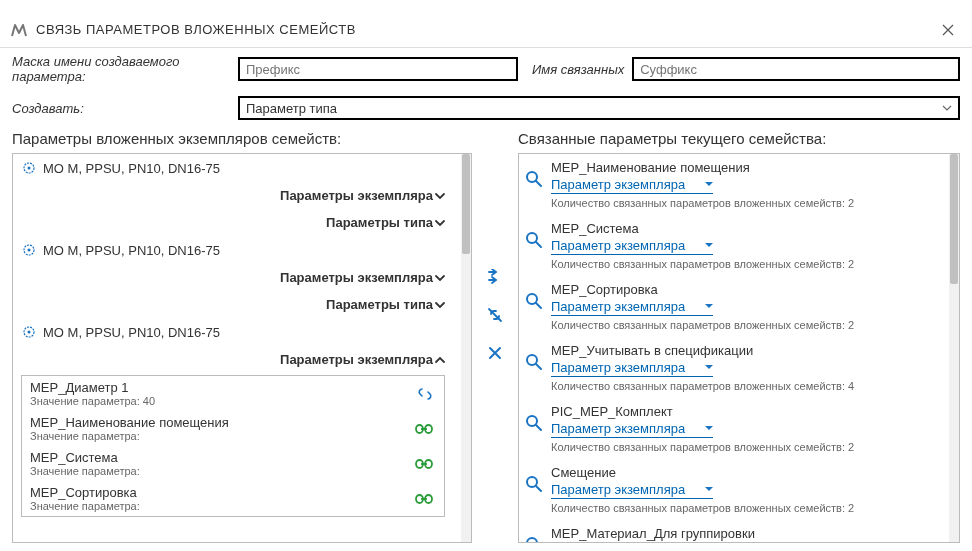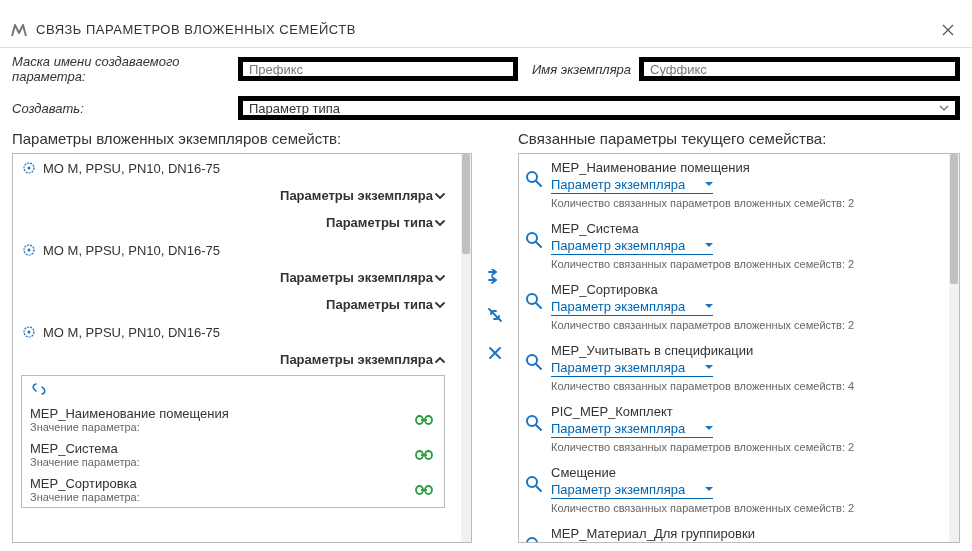--- a/index.html
+++ b/index.html
@@ -49,21 +49,21 @@
     display: flex;
     align-items: center;
     padding: 6px 12px;
     gap: 8px;
   }
   .form-label {
     color: #333;
     font-style: italic;
   }
   input[type="text"], .select-box {
-    border: 5px solid #000000;
+    border: 2px solid #000000;
     padding: 3px 6px;
     height: 24px;
     background: #fff;
     color: #999;
   }
   .select-box {
     color: #333;
     display: flex;
     align-items: center;
     justify-content: space-between;
@@ -236,21 +236,21 @@
     <span class="close">
       <svg width="12" height="12" viewBox="0 0 12 12">
           <path d="M1 1 L11 11 M11 1 L1 11" stroke="#555" stroke-width="1.2"></path>
         </svg>
     </span>
   </div>
 
   <div class="form-row">
     <span class="form-label" style="width:218px">Маска имени создаваемого параметра:</span>
     <input type="text" style="width: 280px;" placeholder="Префикс">
-    <span class="form-label" style="margin-left:6px">Имя экземпляра</span>
+    <span class="form-label" style="margin-left:6px">Имя связанных</span>
     <input type="text" style="flex: 1 1 0%;" placeholder="Суффикс">
   </div>
 
   <div class="form-row">
     <span class="form-label" style="width:218px">Создавать:</span>
     <div class="select-box" style="flex:1">
       <span>Параметр типа</span>
       <span class="sel-arrow">
         <svg width="10" height="6" viewBox="0 0 10 6">
             <path d="M1 1 L5 5 L9 1" stroke="#666" stroke-width="1.2" fill="none"></path>
@@ -327,20 +327,24 @@
             <div class="group-row">
       <span>Параметры экземпляра</span>
       <span class="chev">
                 <svg width="14" height="10" viewBox="0 0 14 10">
                   <path d="M3 7 L7 3 L11 7" stroke="#333" stroke-width="1.8" fill="none" stroke-linecap="round"></path>
                 </svg>
               </span>
     </div>
             <div class="param-box">
               <div class="param-item">
+          <div>
+            <div class="pname">MEP_Диаметр 1</div>
+            <div class="pvalue">Значение параметра: 40</div>
+          </div>
           <span class="picon">
                   <svg width="18" height="18" viewBox="0 0 18 18">
       <path d="M6 4 A3 3 0 0 0 4 9 L6 11 M12 14 A3 3 0 0 0 14 9 L12 7" stroke="#1a74c4" stroke-width="1.6" fill="none" stroke-linecap="round"></path>
     </svg>
                 </span>
         </div>
               <div class="param-item">
           <div>
             <div class="pname">MEP_Наименование помещения</div>
             <div class="pvalue">Значение параметра:</div>

